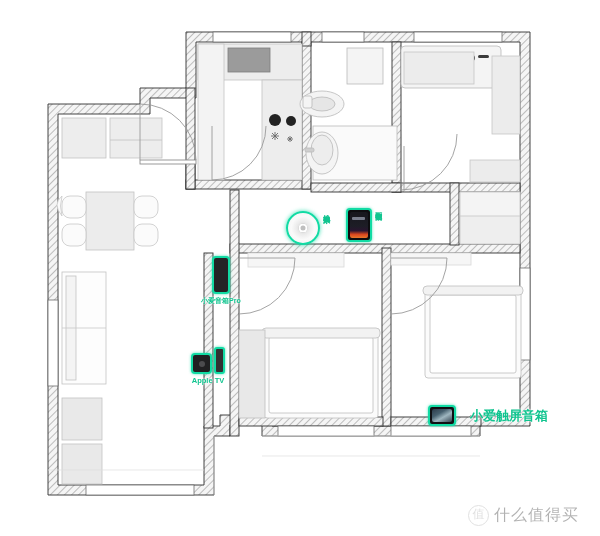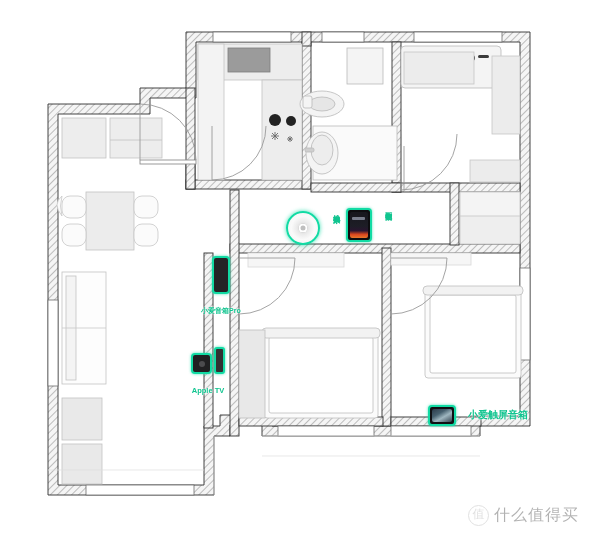--- a/index.html
+++ b/index.html
@@ -26,21 +26,21 @@
     width: 600px;
     height: 536px;
     display: block;
   }
 
   
   .device {
     position: absolute;
     display: flex;
     align-items: center;
-    gap: 12px;
+    gap: 2px;
   }
   .device.vertical-label {
     align-items: flex-start;
   }
   .dev-icon {
     border: 2px solid #12dba4;
     border-radius: 5px;
     background: #1c1c1e;
     box-shadow: 0 0 3px rgba(18,219,164,0.75);
     position: relative;
@@ -108,21 +108,21 @@
   #dev-panel .dev-label { font-size: 7px; margin-left: 1px; }
 
   
   #dev-touch-speaker { left: 428px; top: 405px; }
   #dev-touch-speaker .dev-icon { width: 24px; height: 17px; border-radius: 4px; background: #101014; }
   #dev-touch-speaker .dev-icon::before {
       content: ""; position: absolute; left: 2px; top: 2px; right: 2px; bottom: 2px;
       border-radius: 2px;
       background: linear-gradient(150deg, #2c3a4a 0%, #46606f 35%, #9fb6c0 60%, #33424f 100%);
   }
-  #dev-touch-speaker .dev-label { font-size: 10px; margin-left: 0; }
+  #dev-touch-speaker .dev-label { font-size: 13px; margin-left: 12px; }
 
   
   #watermark {
     position: absolute;
     left: 468px;
     top: 505px;
     display: flex;
     align-items: center;
     gap: 5px;
     opacity: 0.30;

